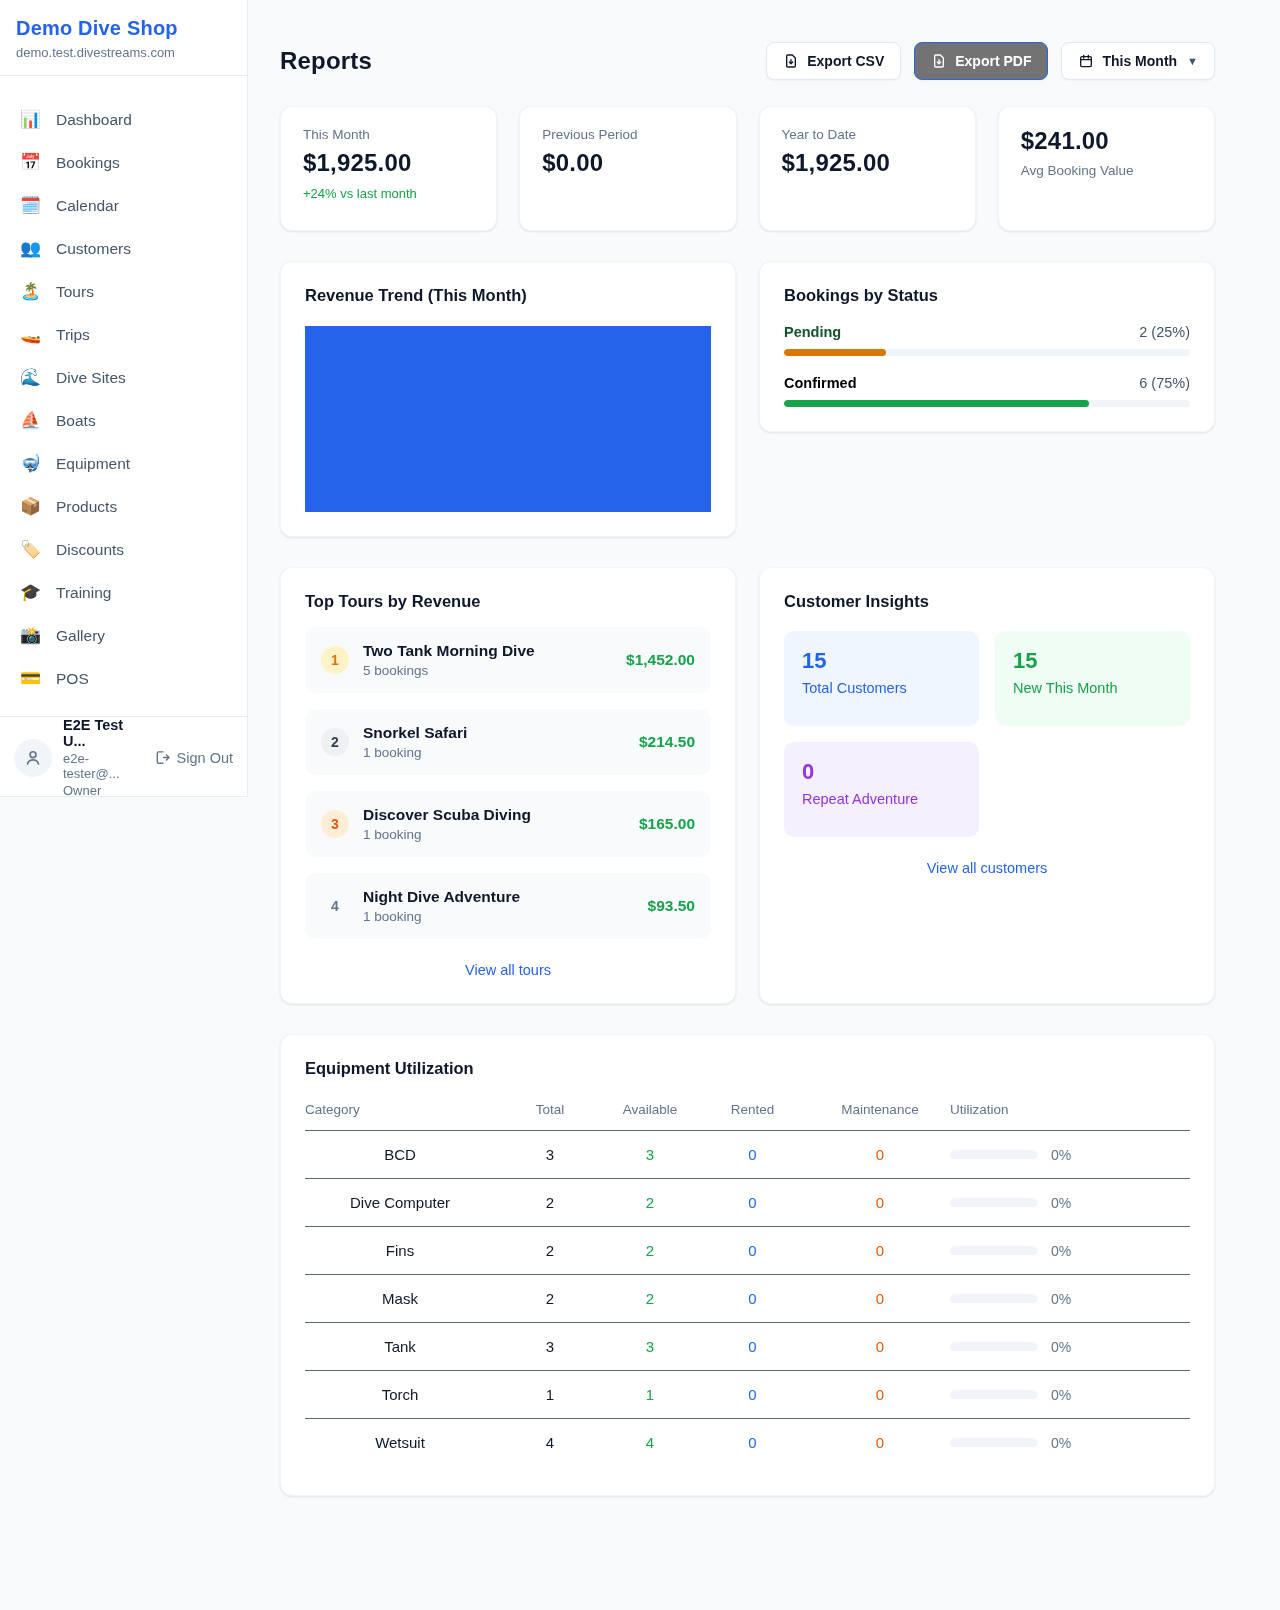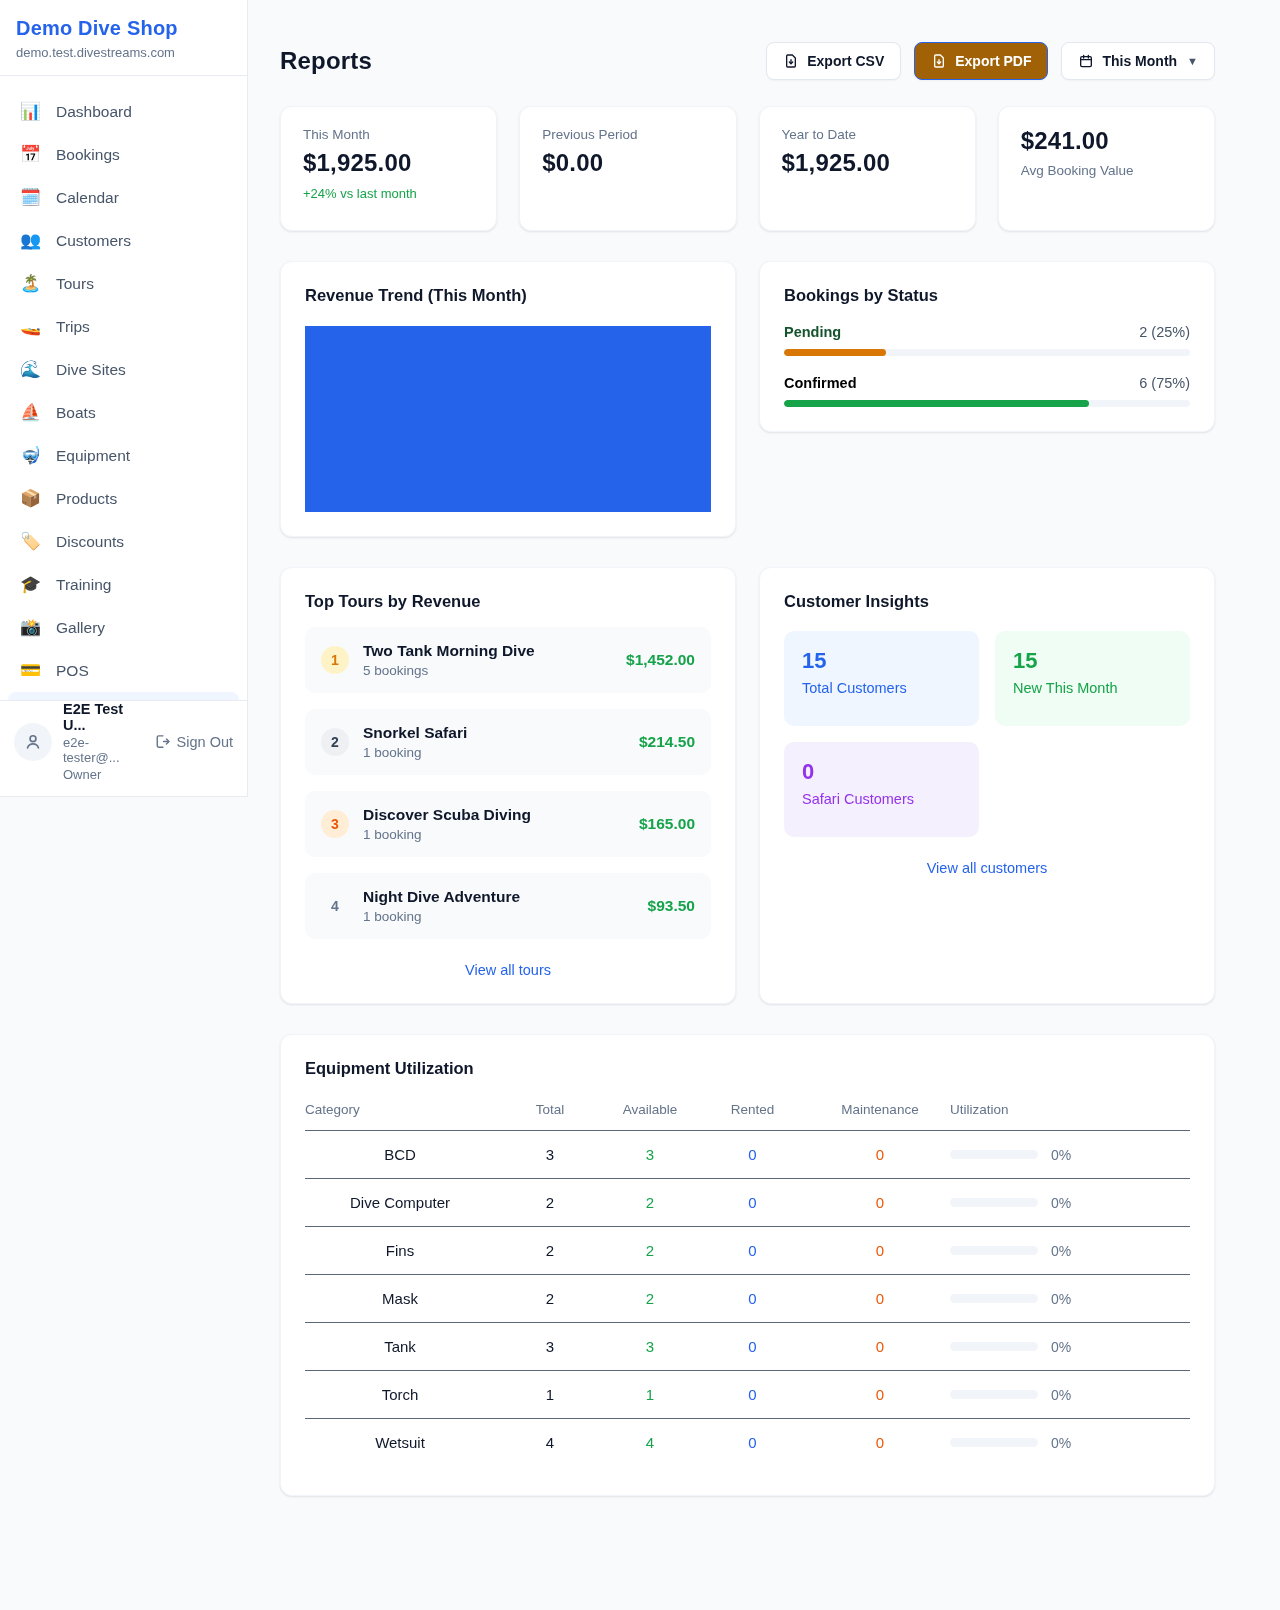--- a/index.html
+++ b/index.html
@@ -6,21 +6,21 @@
   html,body { width:1280px; }
   body {
     font-family:"Liberation Sans","DejaVu Sans",sans-serif;
     background:#f8fafc; color:#0f172a; width:1280px; height:1610px;
     position:relative; overflow:hidden;
   }
   
   .sidebar {
     position:absolute; left:0; top:0; width:248px; height:797px;
     background:#fff; border-right:1px solid #e8ecf1; border-bottom:1px solid #e8ecf1;
-    display:flex; flex-direction:column;
+    display:flex; flex-direction:column;gap:8px;
   }
   .sidebar-header { padding:17px 16px 15px; border-bottom:1px solid #e8ecf1; }
   .shop-title { color:#2563eb; font-size:20px; font-weight:bold; letter-spacing:.2px; }
   .shop-domain { color:#64748b; font-size:13px; margin-top:5px; }
   .nav { padding:14px 8px 0; flex:1 1 auto; }
   .nav-item {
     display:flex; align-items:center; gap:14px; height:43px;
     padding:0 12px; border-radius:8px; cursor:pointer;
   }
   .nav-icon { width:22px; font-size:17px; line-height:1; text-align:center; flex:0 0 22px; }
@@ -45,21 +45,21 @@
   .page-header { display:flex; align-items:center; justify-content:space-between; }
   .page-title { font-size:24px; font-weight:800; letter-spacing:.2px; }
   .header-actions { display:flex; align-items:center; }
   .btn {
     display:inline-flex; align-items:center; gap:8px; height:38px; padding:0 16px;
     border-radius:8px; font-size:14px; font-weight:600; cursor:pointer;
     background:#fff; border:1px solid #e2e8f0; color:#0f172a;
     box-shadow:0 1px 2px rgba(15,23,42,.04);
   }
   .btn + .btn { margin-left:13px; }
-  .btn-primary { background:#a16207; border-color:#2563eb; color:#fff; }
+  .btn-primary { background:#737373; border-color:#2563eb; color:#fff; }
   .btn-period { margin-left:21px; }
   .chev { font-size:11px; color:#475569; margin-left:2px; }
   
   .card {
     background:#fff; border-radius:12px; border:1px solid #f1f5f9;
     box-shadow:0 1px 2px rgba(15,23,42,.05), 0 1px 3px rgba(15,23,42,.05);
   }
   .stats-grid { margin-top:26px; display:grid; grid-template-columns:repeat(4,1fr); gap:22px; }
   .stat-card { padding:20px 22px; height:125px; }
   .stat-label { color:#64748b; font-size:13.5px; }
@@ -363,21 +363,21 @@
         <div class="insight-card ic-blue">
           <div class="insight-num">15</div>
           <div class="insight-label">Total Customers</div>
         </div>
         <div class="insight-card ic-green">
           <div class="insight-num">15</div>
           <div class="insight-label">New This Month</div>
         </div>
         <div class="insight-card ic-purple">
           <div class="insight-num">0</div>
-          <div class="insight-label">Safari Customers</div>
+          <div class="insight-label">Repeat Adventure</div>
         </div>
       </div>
       <div class="view-all"><a>View all customers</a></div>
     </div>
   </div>
 
   <div class="card panel equip-panel">
     <div class="panel-title">Equipment Utilization</div>
     <table class="equip">
       <colgroup>

